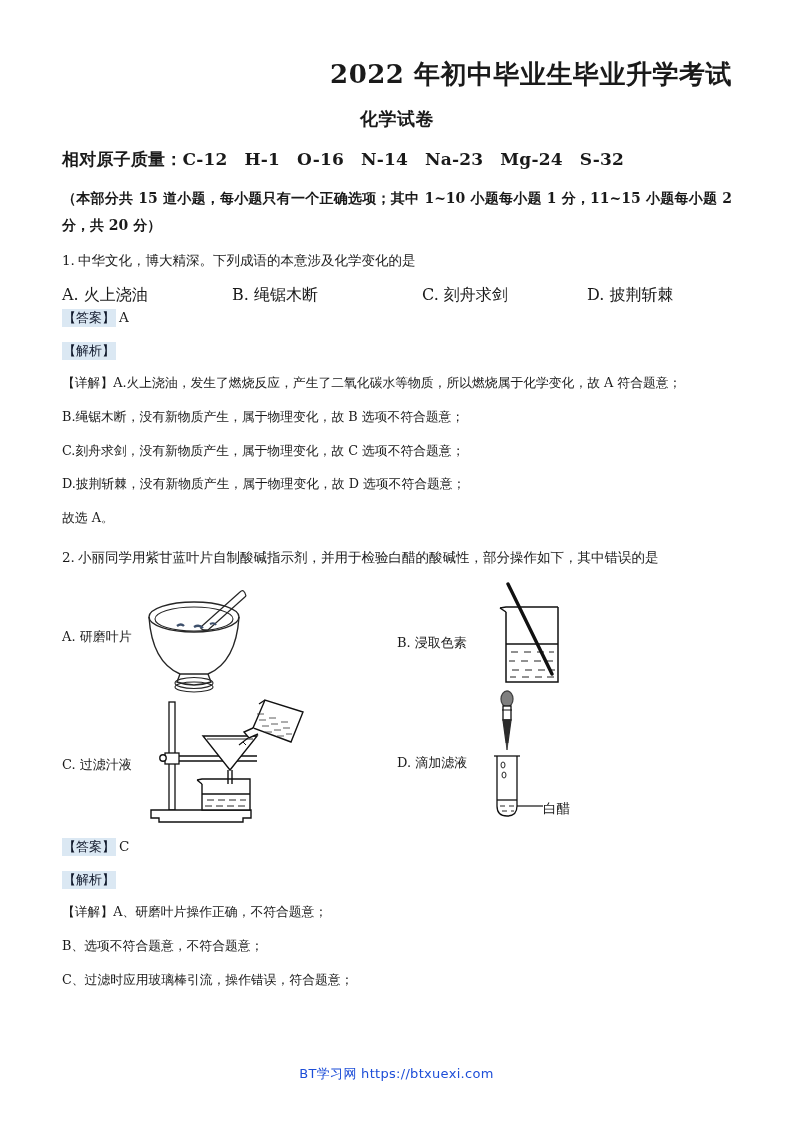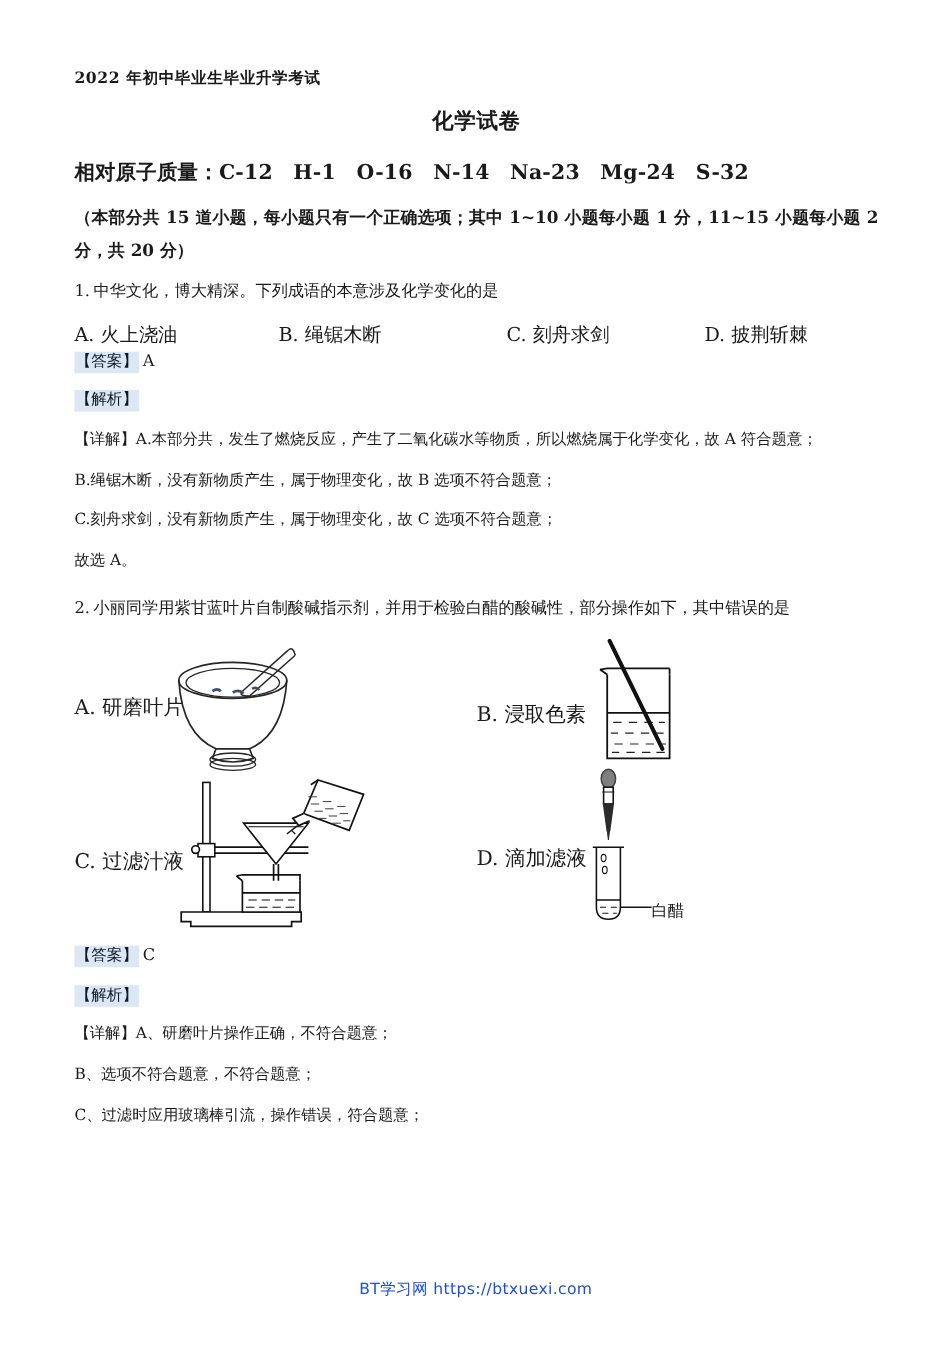--- a/index.html
+++ b/index.html
@@ -23,23 +23,23 @@
   }
   .content {
     position: absolute;
     left: 62px;
     top: 58px;
     width: 670px;
   }
 
   
   .doc-title {
-    text-align: left;
-    font-weight: bold;
-    font-size: 13px;
+    text-align: right;
+    font-weight: bold;
+    font-size: 26px;
     letter-spacing: 0.5px;
     margin: 0 0 17px 0;
     line-height: 1.25;
   }
   .doc-subtitle {
     text-align: center;
     font-weight: bold;
     font-size: 18px;
     letter-spacing: 0.5px;
     margin: 0 0 18px 0;
@@ -125,21 +125,21 @@
     width: 330px;
     height: 116px;
   }
   .cell-a { left: 0px;   top: 0px; }
   .cell-b { left: 335px; top: 0px; }
   .cell-c { left: 0px;   top: 118px; }
   .cell-d { left: 335px; top: 118px; }
 
   .fig-label {
     position: absolute;
-    font-size: 17px;
+    font-size: 13px;
     white-space: nowrap;
   }
   .fig-art {
     position: absolute;
   }
 
   
   .footer {
     position: absolute;
     left: 0;
@@ -180,24 +180,25 @@
 
     <div class="tag-line">
       <span class="tag">【答案】</span><span class="after">A</span>
     </div>
 
     <div class="tag-line">
       <span class="tag">【解析】</span>
     </div>
 
     <div class="exp-line">
-      <span class="lead">【详解】</span><span>A.本部分共，发生了燃烧反应，产生了二氧化碳水等物质，所以燃烧属于化学变化，故 A 符合题意；</span>
+      <span class="lead">【详解】</span><span>A.火上浇油，发生了燃烧反应，产生了二氧化碳水等物质，所以燃烧属于化学变化，故 A 符合题意；</span>
     </div>
     <div class="exp-line">B.绳锯木断，没有新物质产生，属于物理变化，故 B 选项不符合题意；</div>
     <div class="exp-line">C.刻舟求剑，没有新物质产生，属于物理变化，故 C 选项不符合题意；</div>
+    <div class="exp-line">D.披荆斩棘，没有新物质产生，属于物理变化，故 D 选项不符合题意；</div>
     <div class="exp-line">故选 A。</div>
 
     <div class="q-stem" style="margin-top:18px;">
       <span class="qnum">2.</span><span>小丽同学用紫甘蓝叶片自制酸碱指示剂，并用于检验白醋的酸碱性，部分操作如下，其中错误的是</span>
     </div>
 
     <div class="fig-grid">
 
       <div class="fig-cell cell-a">
         <span class="fig-label" style="left:0px; top:46px;"><span>A.</span>&nbsp;<span>研磨叶片</span></span>

